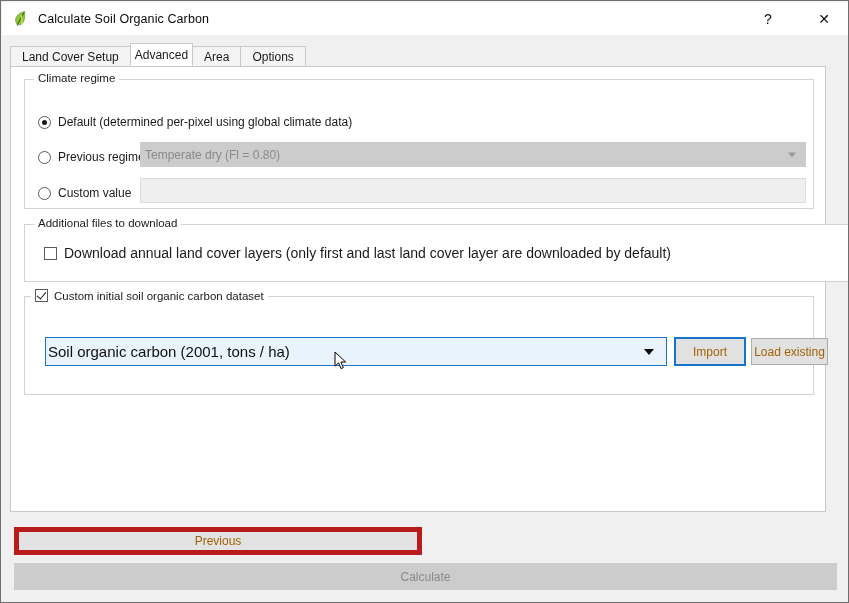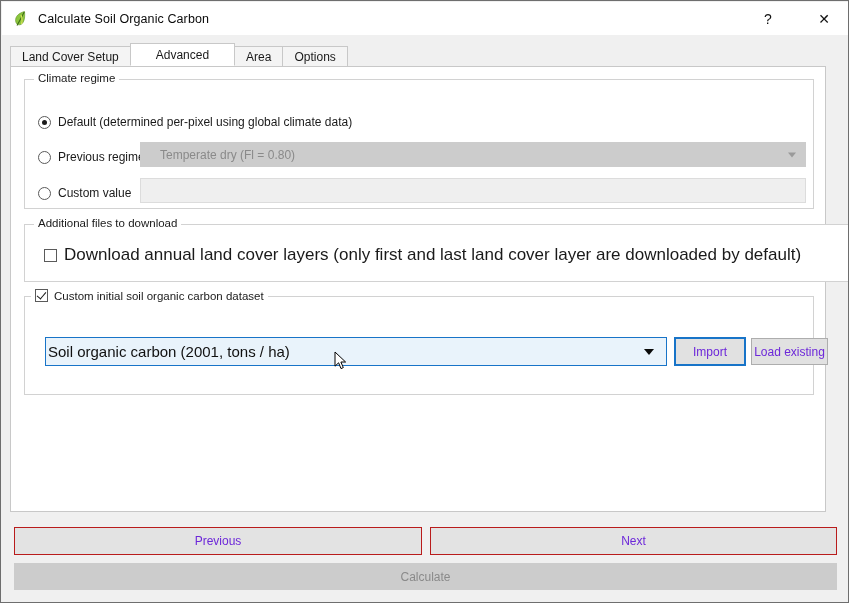--- a/index.html
+++ b/index.html
@@ -88,21 +88,21 @@
     position: relative;
     white-space: nowrap;
     cursor: default;
   }
   .tab.active {
     background: #ffffff;
     height: 23px;
     border: 1px solid #c8c8c8;
     border-bottom: 1px solid #ffffff;
     z-index: 4;
-    padding: 0 25px;
+    padding: 0 4px;
   }
 
   
   #tabpanel {
     position: absolute;
     left: 9px;
     top: 65px;
     width: 816px;
     height: 446px;
     box-sizing: border-box;
@@ -184,34 +184,34 @@
     border-width: 0 1.6px 1.6px 0;
     transform: rotate(40deg);
   }
   .check-row {
     position: absolute;
     display: flex;
     align-items: center;
     gap: 7px;
   }
   .check-label {
-    font-size: 17px;
+    font-size: 14px;
     color: #1a1a1a;
     white-space: nowrap;
   }
 
   
   .combo-disabled {
     position: absolute;
     box-sizing: border-box;
     background: #cccccc;
     border: 1px solid #cccccc;
     display: flex;
     align-items: center;
-    padding-left: 19px;
+    padding-left: 4px;
     font-size: 12px;
     color: #8a8a8a;
   }
   .combo-disabled .arrow {
     position: absolute;
     right: 9px;
     top: 50%;
     transform: translateY(-50%);
     width: 0; height: 0;
     border-left: 4.5px solid transparent;
@@ -247,37 +247,37 @@
   }
 
   
   .btn {
     position: absolute;
     box-sizing: border-box;
     display: flex;
     align-items: center;
     justify-content: center;
     font-size: 12px;
-    color: #6d28d9;
+    color: #a16207;
     background: #e1e1e1;
     border: 1px solid #adadad;
     cursor: default;
     user-select: none;
     white-space: nowrap;
   }
   .btn.focus {
     border: 2px solid #1874c8;
     background: #e1e1e1;
   }
   .btn.disabled {
     background: #cccccc;
     border: 1px solid #cccccc;
     color: #8a8a8a;
   }
-  .btn.wide { background: #e3e3e3; border: 1px solid #b91c1c; }
+  .btn.wide { background: #e3e3e3; border: 5px solid #b91c1c; }
 
   
   #cursor {
     position: absolute;
     left: 333px;
     top: 350px;
     width: 14px;
     height: 20px;
     pointer-events: none;
     z-index: 50;
@@ -359,21 +359,20 @@
 
       <div class="btn focus" style="left:649px; top:40px; width:72px; height:29px;">Import</div>
 
       <div class="btn" style="left:726px; top:41px; width:77px; height:27px;">Load existing</div>
     </div>
 
   </div>
 
   <div class="btn wide" style="left:13px; top:526px; width:408px; height:28px;">Previous</div>
 
-  <div class="btn wide" style="left:429px; top:526px; width:407px; height:28px;">Next</div>
 
   <div class="btn disabled" style="left:13px; top:562px; width:823px; height:27px;">Calculate</div>
 
   <div id="cursor">
     <svg width="14" height="20" viewBox="0 0 14 20">
       <path d="M1 1 L1 15.2 L4.6 11.8 L7.0 17.6 L9.3 16.6 L6.9 11.0 L11.6 11.0 Z" fill="#ffffff" stroke="#000000" stroke-width="1"></path>
     </svg>
   </div>
 
 </div>

